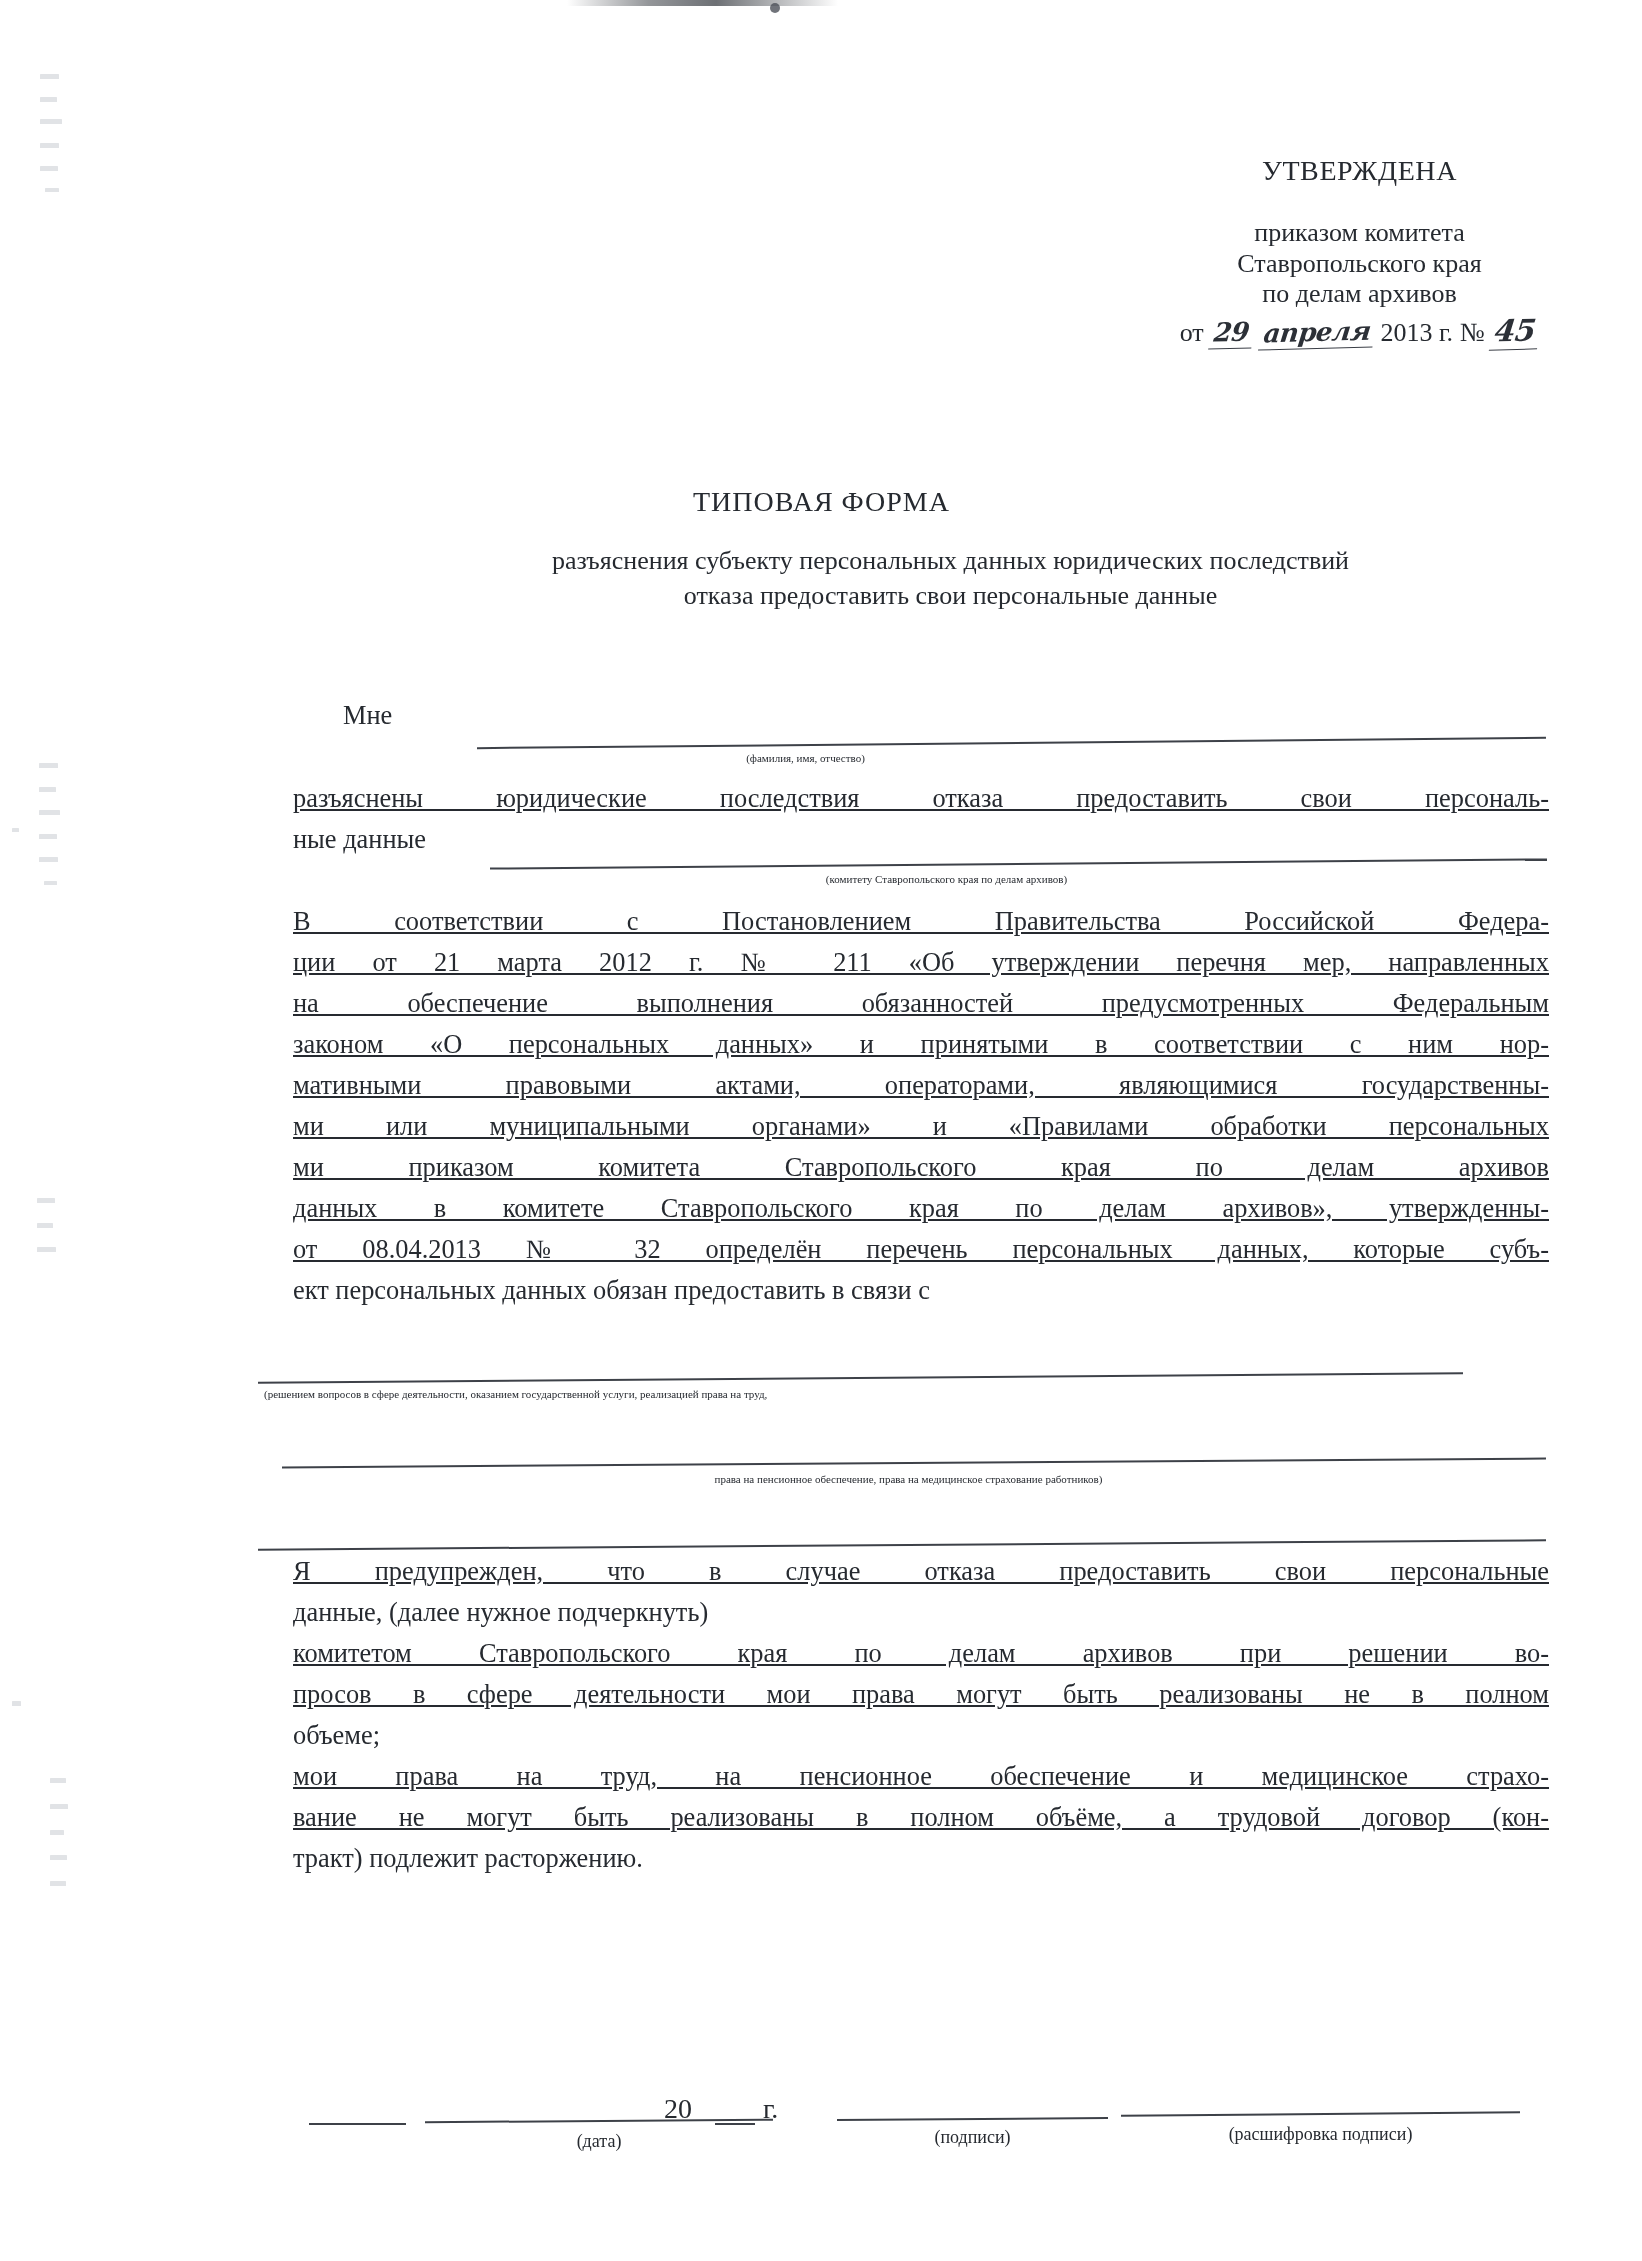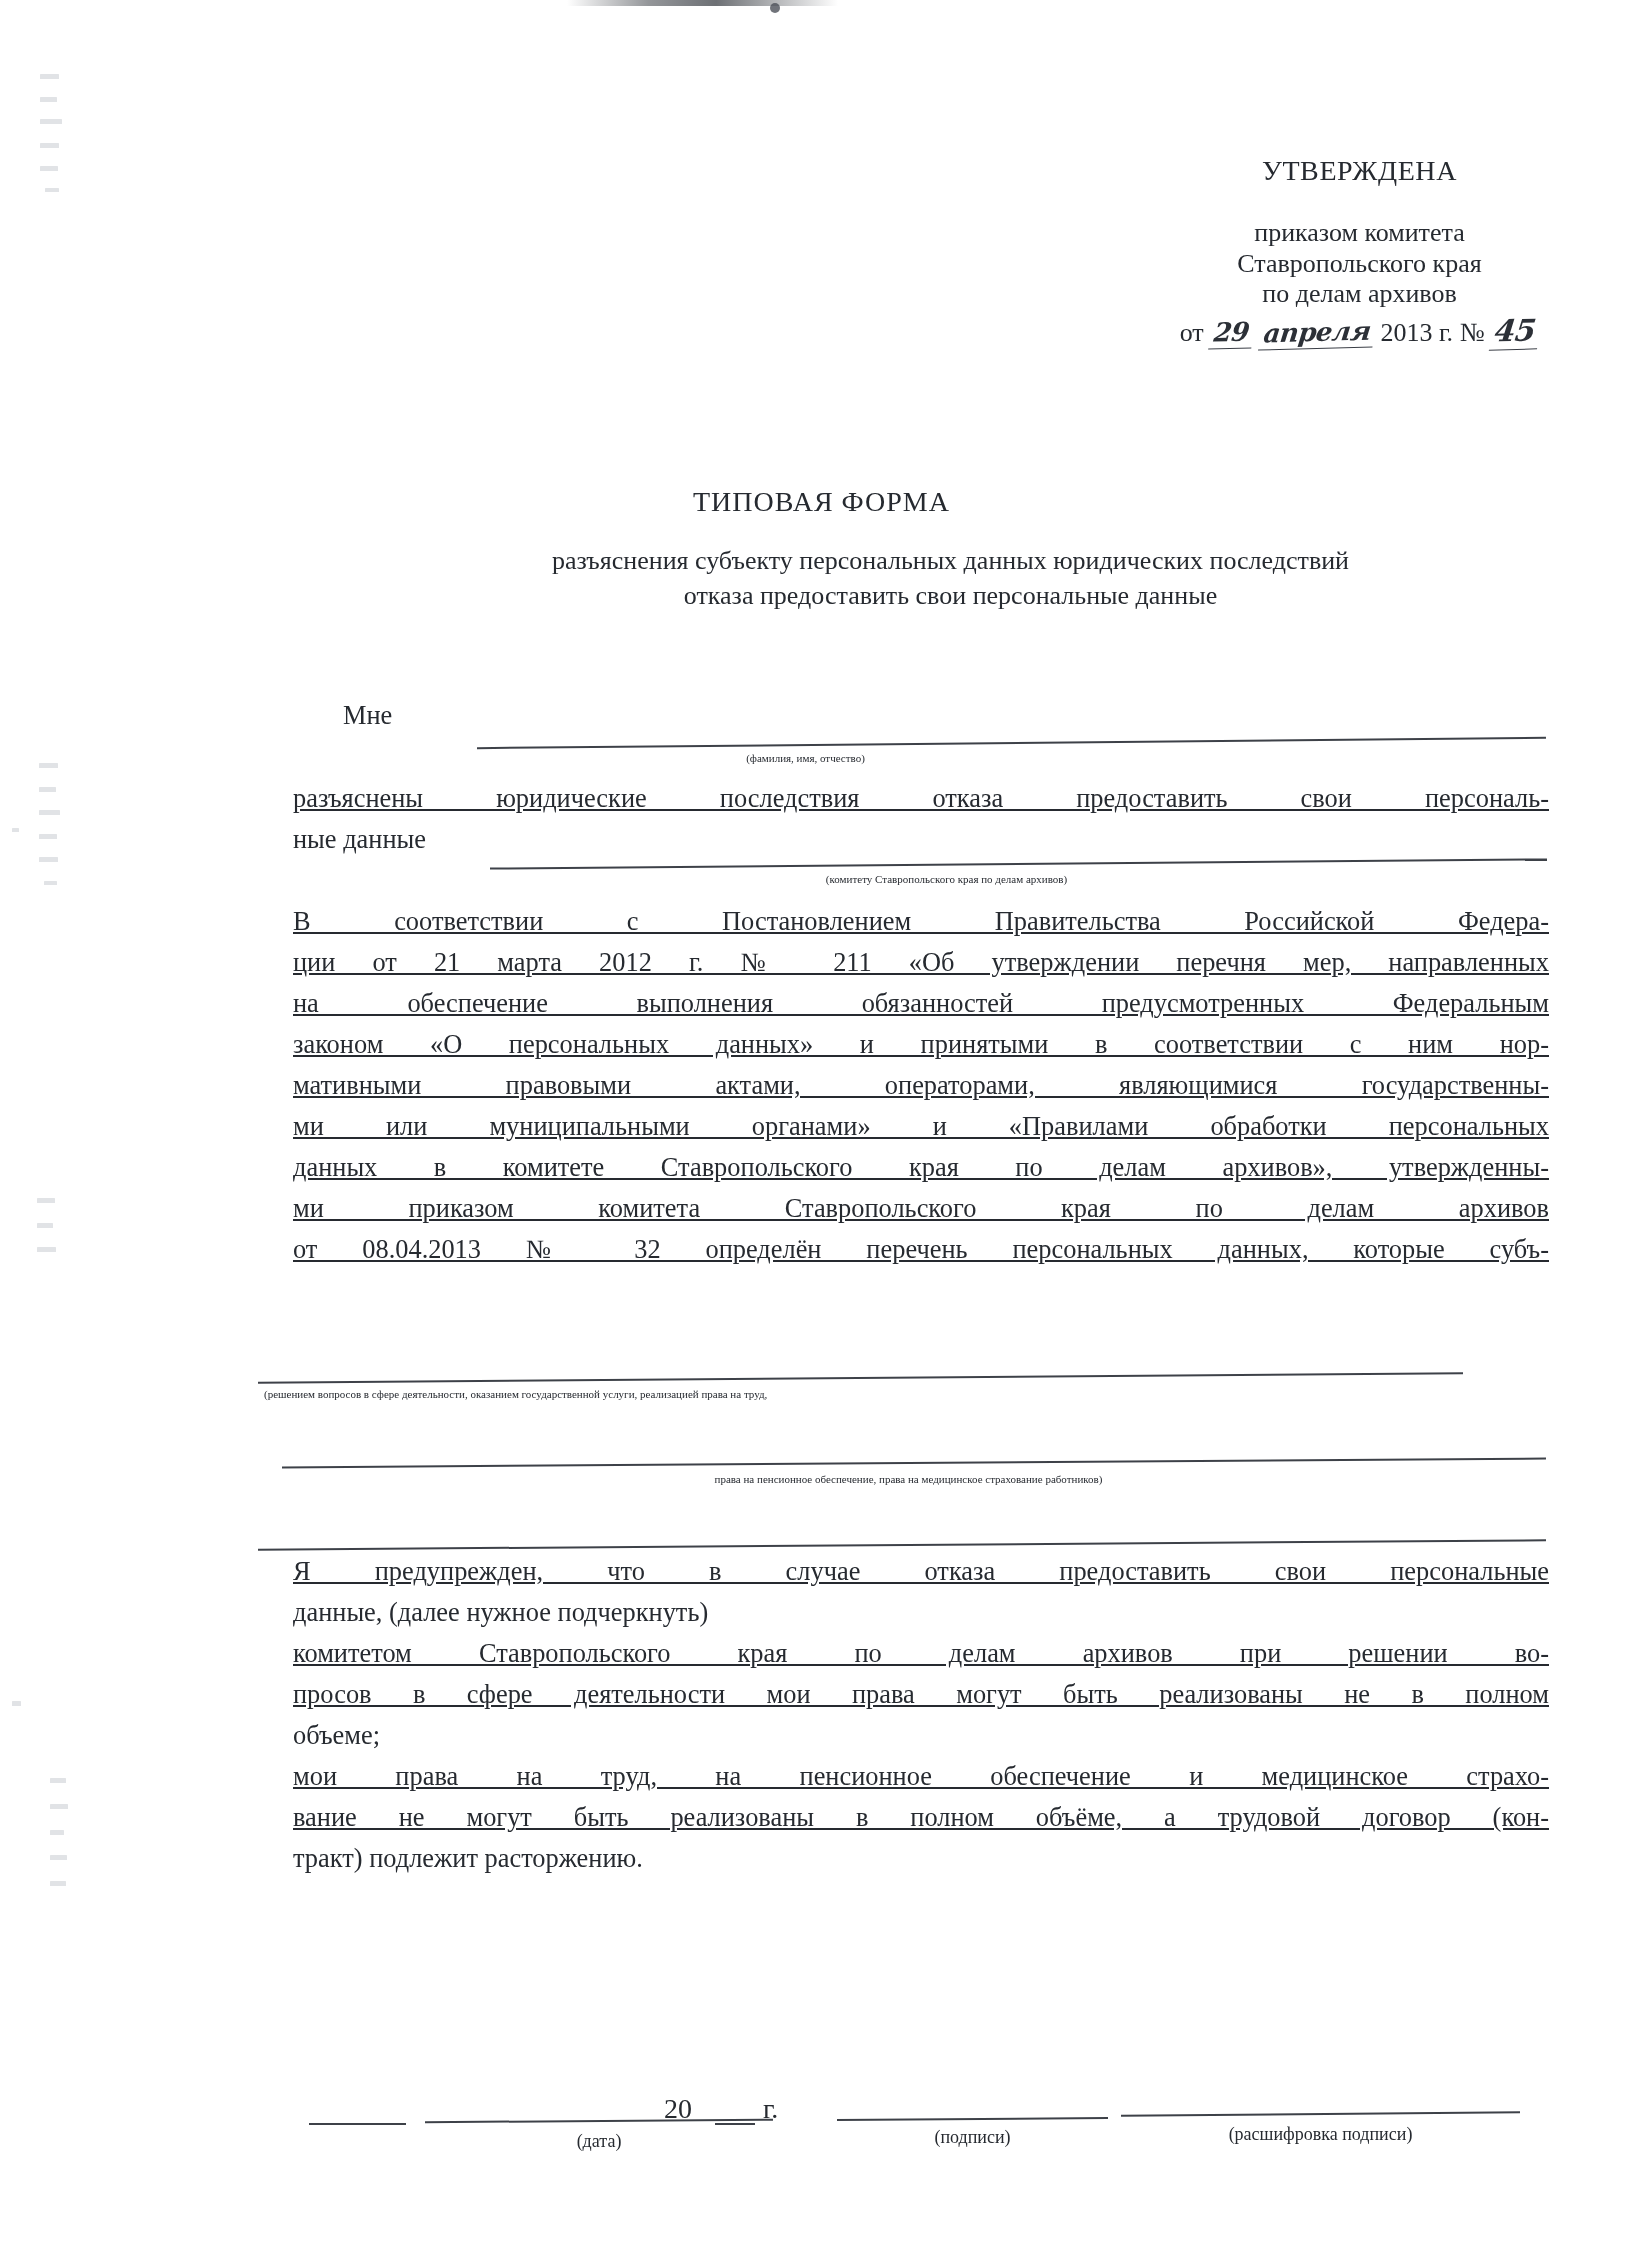--- a/index.html
+++ b/index.html
@@ -222,23 +222,24 @@
   <div class="rule" style="top:863px; left:490px; width:1057px; transform:rotate(-0.5deg);"></div>
   <div class="caption" style="top:873px; left:618px; width:657px;">(комитету Ставропольского края по делам архивов)</div>
 
   <div class="body-block" style="top:908px;">
     <span class="ln justify" style="width:1256px; padding-left:0;">В соответствии с Постановлением Правительства Российской Федера-</span>
     <span class="ln justify" style="width:1256px;">ции от 21 марта 2012 г. № 211 «Об утверждении перечня мер, направленных</span>
     <span class="ln justify" style="width:1256px;">на обеспечение выполнения обязанностей предусмотренных Федеральным</span>
     <span class="ln justify" style="width:1256px;">законом «О персональных данных» и принятыми в соответствии с ним нор-</span>
     <span class="ln justify" style="width:1256px;">мативными правовыми актами, операторами, являющимися государственны-</span>
     <span class="ln justify" style="width:1256px;">ми или муниципальными органами» и «Правилами обработки персональных</span>
+    <span class="ln justify" style="width:1256px;">ми приказом комитета Ставропольского края по делам архивов</span>
     <span class="ln justify" style="width:1256px;">данных в комитете Ставропольского края по делам архивов», утвержденны-</span>
-    <span class="ln justify" style="width:1256px;">ми приказом комитета Ставропольского края по делам архивов</span>
     <span class="ln justify" style="width:1256px;">от 08.04.2013 № 32 определён перечень персональных данных, которые субъ-</span>
+    <span class="ln">ект персональных данных обязан предоставить в связи с</span>
   </div>
 
   <div class="rule" style="top:1377px; left:258px; width:1205px; transform:rotate(-0.45deg);"></div>
   <div class="caption" style="top:1388px; left:264px; width:1263px; text-align:left;">(решением вопросов в сфере деятельности, оказанием государственной услуги, реализацией права на труд,</div>
 
   <div class="rule" style="top:1462px; left:282px; width:1264px; transform:rotate(-0.4deg);"></div>
   <div class="caption" style="top:1473px; left:277px; width:1263px;">права на пенсионное обеспечение, права на медицинское страхование работников)</div>
 
   <div class="rule" style="top:1544px; left:258px; width:1288px; transform:rotate(-0.42deg);"></div>
 

